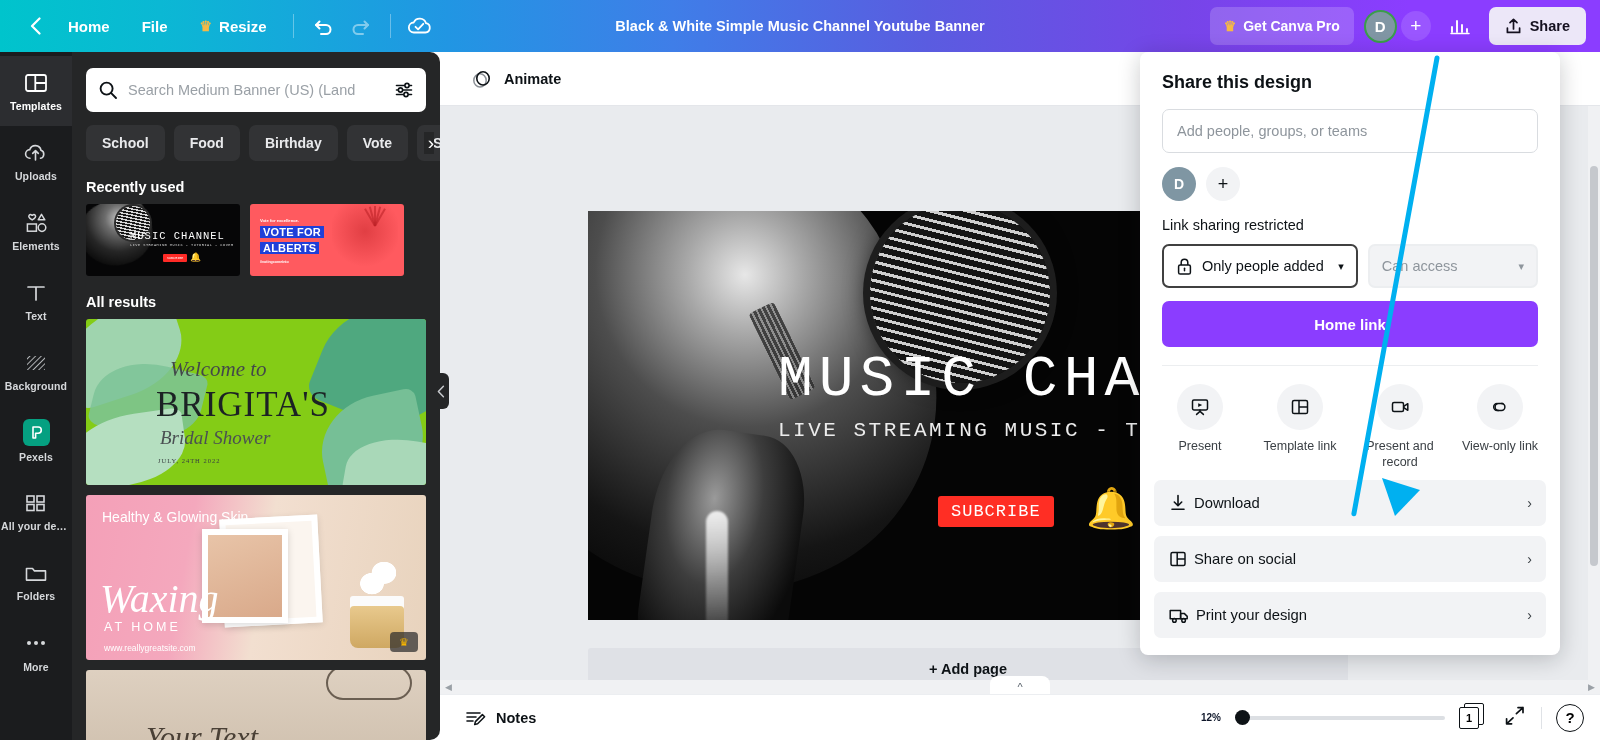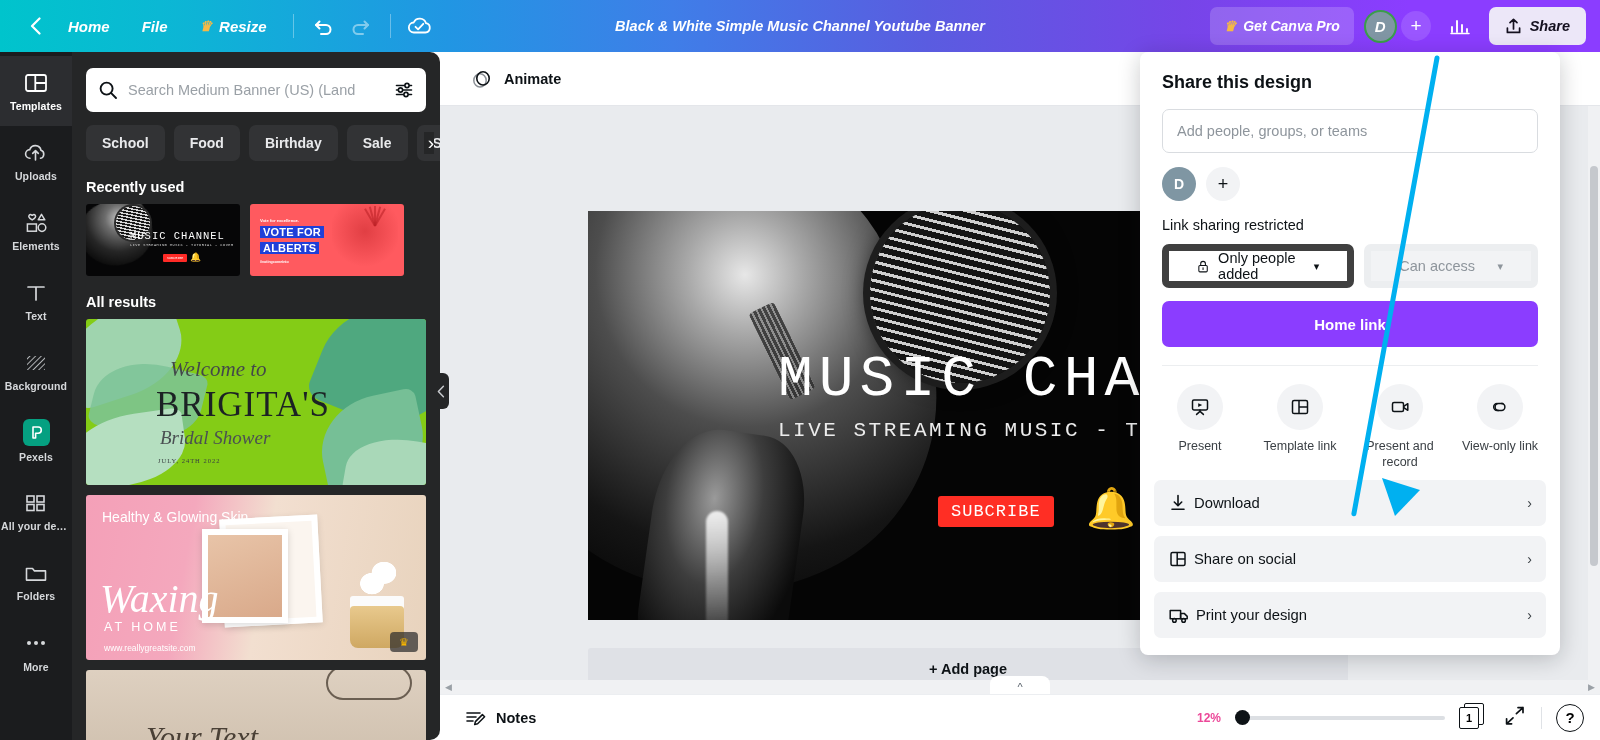--- a/index.html
+++ b/index.html
@@ -10,21 +10,21 @@
     background: #ffffff;
   }
   .app { position: relative; width: 1600px; height: 740px; }
 
   
   .topbar {
     position: absolute; top: 0; left: 0; width: 1600px; height: 52px;
     background: linear-gradient(90deg,
       #00c4cc 0%, #0bb8d4 10%, #2196e3 28%, #3f7ee8 42%,
       #5a5ce0 58%, #7645e8 74%, #8b3dff 88%, #8b3dff 100%);
-    display: flex; align-items: center; color: #fff; font-style: italic;
+    display: flex; align-items: center; color: #fff;
   }
   .tb-left { display: flex; align-items: center; height: 100%; padding-left: 18px; gap: 0; }
   .tb-back {
     width: 34px; height: 34px; display: flex; align-items: center; justify-content: center;
     cursor: pointer; border-radius: 6px;
   }
   .tb-item {
     height: 36px; padding: 0 16px; display: flex; align-items: center; gap: 7px;
     font-size: 15px; font-weight: 700; color: #fff; border-radius: 6px; cursor: pointer;
     white-space: nowrap;
@@ -295,21 +295,21 @@
   }
   .h-arrow-l { margin-left: 5px; color: #9aa0a6; font-size: 9px; }
   .h-arrow-r { margin-left: auto; margin-right: 5px; color: #9aa0a6; font-size: 9px; }
   .bottom-bar {
     position: absolute; left: 0; bottom: 0; width: 1160px; height: 46px; background: #fff;
     display: flex; align-items: center; padding: 0 16px; border-top: 1px solid #eceef1;
   }
   .notes-btn { display: flex; align-items: center; gap: 10px; font-size: 14.5px;
     font-weight: 700; color: #0d1216; cursor: pointer; padding: 0 8px; height: 34px; border-radius: 6px; }
   .bb-right { margin-left: auto; display: flex; align-items: center; gap: 14px; }
-  .zoom-val { font-size: 12px; font-weight: 700; color: #ec4899; text-align: center; }
+  .zoom-val { font-size: 10px; font-weight: 700; color: #0f172a; text-align: center; }
   .zoom-slider { width: 210px; height: 16px; display: flex; align-items: center; position: relative; cursor: pointer; }
   .zoom-track { width: 100%; height: 4px; background: #dcdfe3; border-radius: 2px; }
   .zoom-knob { position: absolute; left: 0; width: 15px; height: 15px; background: #0d1216; border-radius: 50%; }
   .pages-btn { position: relative; width: 30px; height: 30px; cursor: pointer; }
   .pages-back { position: absolute; left: 5px; top: 0; width: 20px; height: 22px;
     border: 1.6px solid #0d1216; border-radius: 2px; }
   .pages-front { position: absolute; left: 0; top: 4px; width: 20px; height: 22px;
     border: 1.6px solid #0d1216; border-radius: 2px; background: #fff;
     display: flex; align-items: center; justify-content: center; font-size: 11px; font-weight: 700; }
   .bb-divider { width: 1px; height: 22px; background: #dfe2e6; }
@@ -347,22 +347,22 @@
     width: 34px; height: 34px; border-radius: 50%; background: #7f96a3; color: #fff;
     display: flex; align-items: center; justify-content: center; font-size: 14px; font-weight: 600;
   }
   .sp-addp {
     width: 34px; height: 34px; border-radius: 50%; background: #f2f3f5; color: #0d1216;
     display: flex; align-items: center; justify-content: center; font-size: 18px; cursor: pointer;
   }
   .sp-lbl { font-size: 14.5px; color: #0d1216; margin-top: 16px; }
   .sp-selects { display: flex; gap: 10px; margin-top: 11px; }
   .sp-select {
-    height: 44px; border: 7px solid #404040; border-radius: 7px; display: flex;
-    align-items: center; gap: 9px; padding: 0 28px; font-size: 14.5px; color: #0d1216;
+    height: 44px; border: 2px solid #404040; border-radius: 7px; display: flex;
+    align-items: center; gap: 9px; padding: 0 12px; font-size: 14.5px; color: #0d1216;
     cursor: pointer; background: #fff;
   }
   .sp-select.wide { flex: 1.18; }
   .sp-select.muted { flex: 1; background: #f2f3f5; color: #8e959c; border-color: #eceef0; }
   .sp-select .chev { margin-left: auto; font-size: 11px; }
   .copy-btn {
     margin-top: 13px; height: 46px; background: #8b3dff; color: #fff; border-radius: 7px;
     display: flex; align-items: center; justify-content: center;
     font-size: 15px; font-weight: 700; cursor: pointer;
   }
@@ -544,21 +544,21 @@
           <circle cx="6.5" cy="10" r="2.1" fill="#fff" stroke="#0d1216" stroke-width="1.6"></circle>
           <circle cx="12" cy="14.5" r="2.1" fill="#fff" stroke="#0d1216" stroke-width="1.6"></circle>
         </svg>
       </div>
     </div>
 
     <div class="chips">
       <div class="chip">School</div>
       <div class="chip">Food</div>
       <div class="chip">Birthday</div>
-      <div class="chip">Sale</div>
+      <div class="chip">Vote</div>
       <div class="chip">Summ</div>
       <div class="chips-next">›</div>
     </div>
 
     <div class="sec-title">Recently used</div>
     <div class="recent-row">
       <div class="thumb t-music">
         <div class="mic"></div>
         <div class="mic2"></div>
         <div class="tm-title">MUSIC CHANNEL</div>

